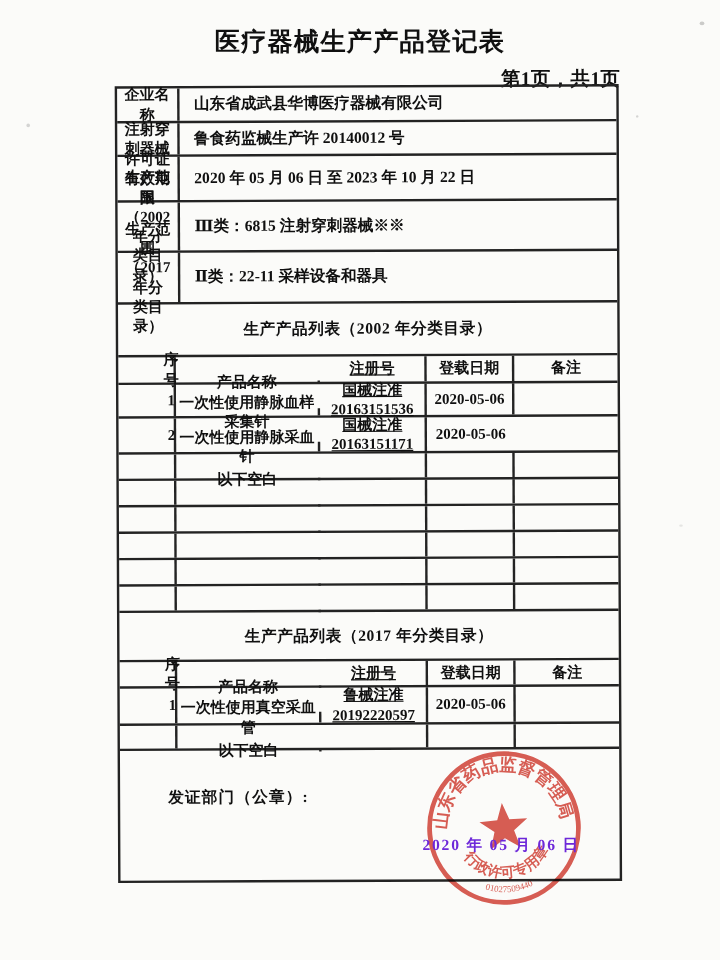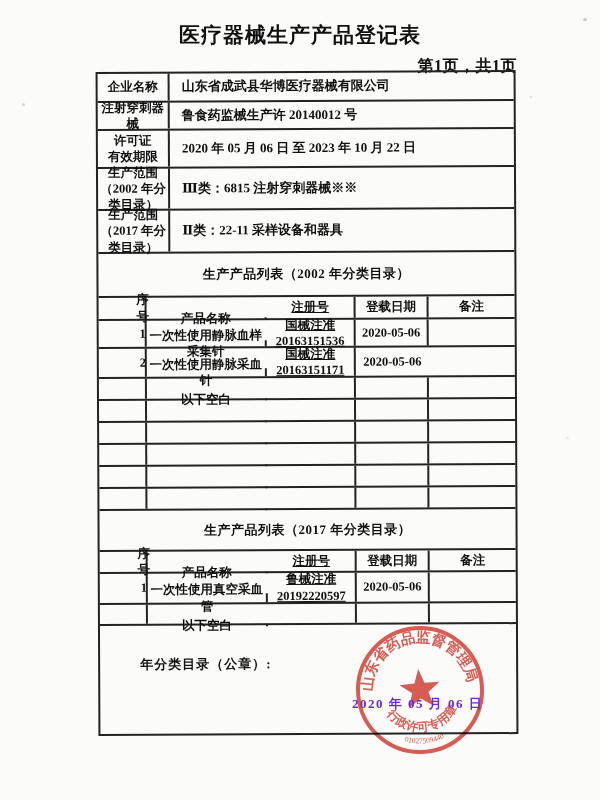--- a/index.html
+++ b/index.html
@@ -24,21 +24,21 @@
   }
   .row{display:flex;flex:none;border-bottom:2px solid #232323;box-sizing:border-box;}
   .row.noline{border-bottom:none;}
   .cell{
     box-sizing:border-box;border-right:2px solid #232323;
     display:flex;align-items:center;justify-content:center;
     text-align:center;font-weight:bold;font-size:12.5px;line-height:1.3;
     white-space:pre-line;padding:1px 2px;
   }
   .cell:last-child{border-right:none;}
-  .lblcol{width:72px;flex:none;}
+  .lblcol{width:52px;flex:none;}
   .valcol{flex:1;justify-content:flex-start;text-align:left;padding-left:12px;font-size:13px;}
   .c-seq{width:33px;flex:none;padding-left:44px;}
   .c-name{width:120px;flex:none;margin-top:20px;}
   .c-reg{width:89px;flex:none;text-decoration:underline;}
   .c-date{width:73px;flex:none;}
   .c-note{flex:1;}
   .section-band{align-items:center;justify-content:center;display:flex;
     font-size:13px;font-weight:bold;letter-spacing:.5px;}
   .h29{height:29px}.h28{height:28px}.h38{height:38px}.h42{height:42px}.h43{height:43px}
   .h44{height:44px}.h23{height:23px}.h30{height:30px}.h22{height:22px}
@@ -179,21 +179,21 @@
 
   <div class="row h21">
     <div class="cell c-seq"></div>
     <div class="cell c-name">以下空白</div>
     <div class="cell c-reg"></div>
     <div class="cell c-date"></div>
     <div class="cell c-note"></div>
   </div>
 
   <div class="row footer-area noline">
-    <div class="issuer-label">年分类目录（公章）:</div>
+    <div class="issuer-label">发证部门（公章）:</div>
   </div>
 </div>
 
 <div class="seal-wrap">
   <svg width="150" height="150" viewBox="0 0 150 150">
     <g transform="rotate(-5 75 72)" fill="#d5473d">
       <defs>
         <path id="sealTop" d="M 29.1 86 A 48 48 0 1 1 120.9 86" fill="none"></path>
         <path id="sealBottom" d="M 40.2 93.7 A 41 41 0 0 0 109.8 93.7" fill="none"></path>
         <path id="sealCode" d="M 38.5 111.1 A 53.5 53.5 0 0 0 111.5 111.1" fill="none"></path>

